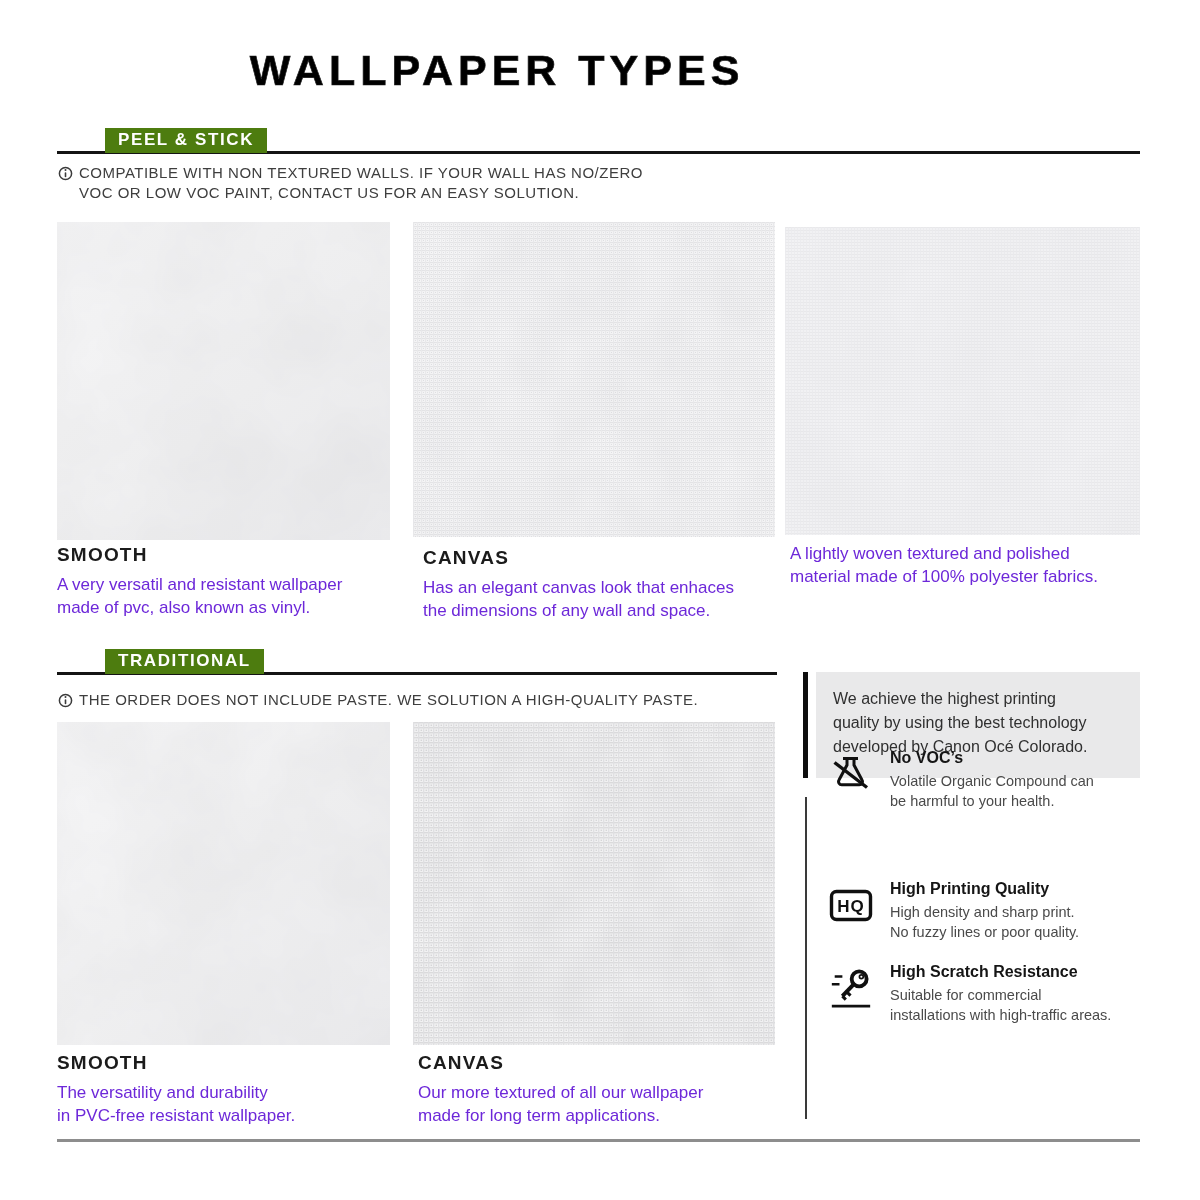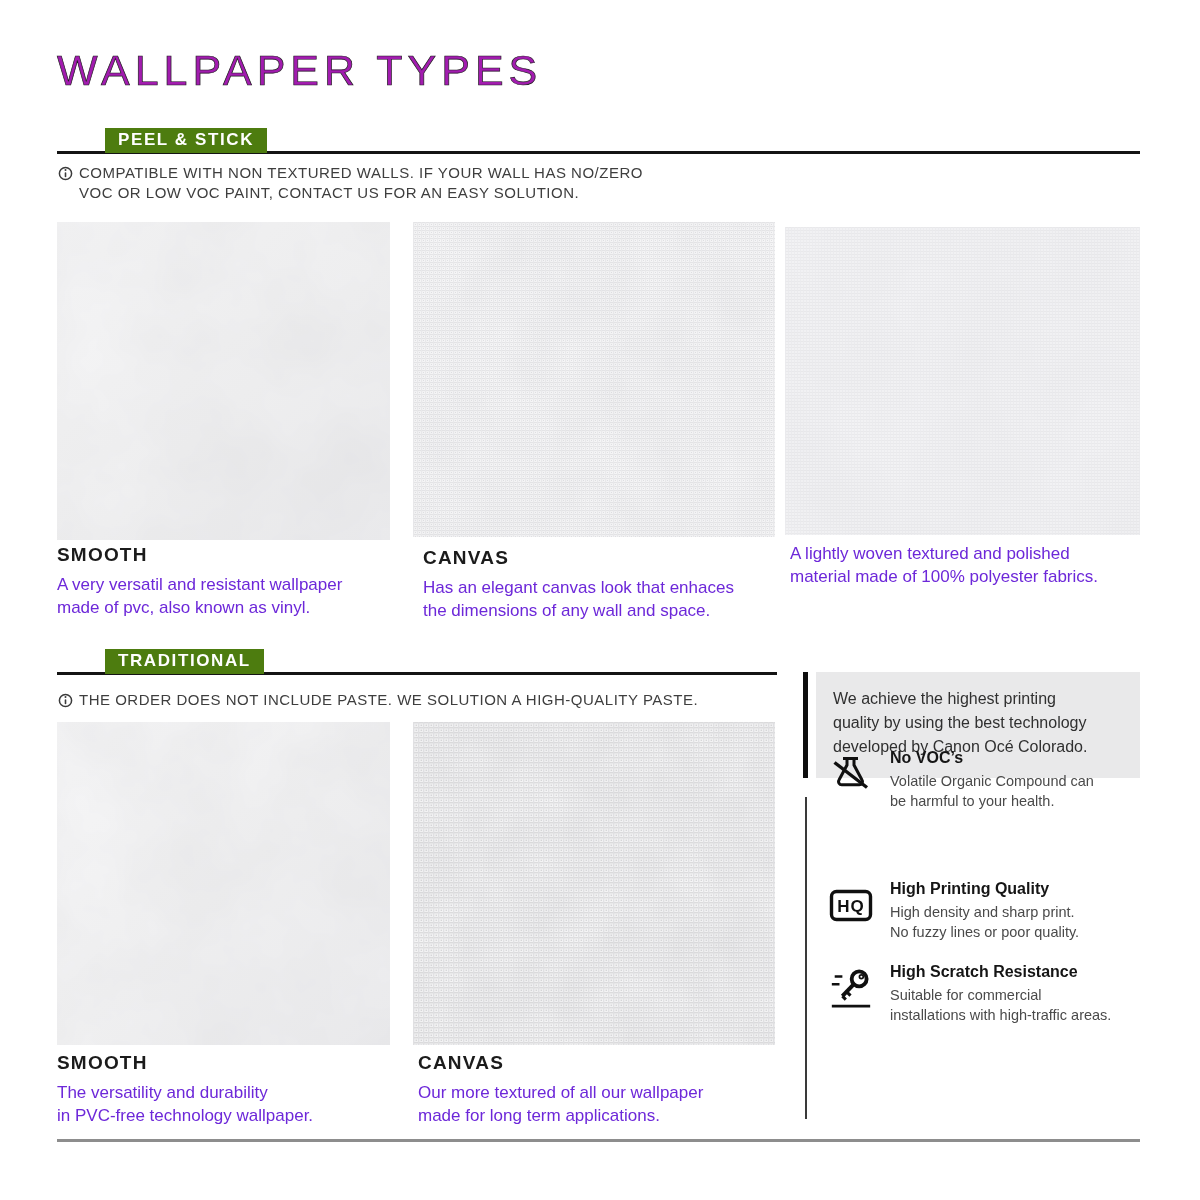--- a/index.html
+++ b/index.html
@@ -1,21 +1,21 @@
 <!DOCTYPE html>
 <html><head>
 <meta charset="utf-8">
 <style>
   html,body{margin:0;padding:0;background:#ffffff;}
   .page{position:relative;width:1200px;height:1200px;background:#fff;overflow:hidden;
         font-family:"Liberation Sans", sans-serif;color:#1d1d1d;}
 
-  .page-title{position:absolute;left:57px;top:46px;width:880px;
-      font-size:43px;font-weight:400;-webkit-text-stroke:0.7px #1d1d1d;
-      letter-spacing:5px;color:#a21caf;white-space:nowrap;}
+  .page-title{position:absolute;left:57px;top:46px;width:880px;text-align:center;
+      font-size:43px;font-weight:700;-webkit-text-stroke:0.7px #1d1d1d;
+      letter-spacing:5px;color:#000000;white-space:nowrap;}
 
   .badge{position:absolute;background:#4d7c0f;color:#ffffff;font-size:17px;font-weight:bold;
       letter-spacing:1.6px;padding:3px 13px 4px 13px;line-height:18px;margin-left:48px;}
   .rule{position:absolute;background:#141414;height:2.5px;}
   .bottom-rule{position:absolute;left:57px;top:1139px;width:1083px;height:3px;background:#8d8d8d;}
 
   .note{position:absolute;display:flex;align-items:flex-start;gap:6px;}
   .note-text{font-size:15px;letter-spacing:0.5px;line-height:20px;color:#3e3e3e;
       white-space:pre-line;font-weight:500;}
   .note .icn{flex:0 0 auto;margin-top:3px;}
@@ -178,21 +178,21 @@
         </filter>
       </defs>
       <rect width="362" height="323" fill="url(#p5)"></rect>
       <rect width="362" height="323" filter="url(#f5)"></rect>
     </svg>
   </div>
 
   <div class="caption" style="left:57px;top:1052px;">
     <div class="cap-name">SMOOTH</div>
     <div class="cap-desc">The versatility and durability
-in PVC-free technology wallpaper.</div>
+in PVC-free resistant wallpaper.</div>
   </div>
   <div class="caption" style="left:418px;top:1052px;">
     <div class="cap-name">CANVAS</div>
     <div class="cap-desc">Our more textured of all our wallpaper
 made for long term applications.</div>
   </div>
 
   <div class="quote-bar"></div>
   <div class="quote-box">
     <div class="quote-text">We achieve the highest printing

